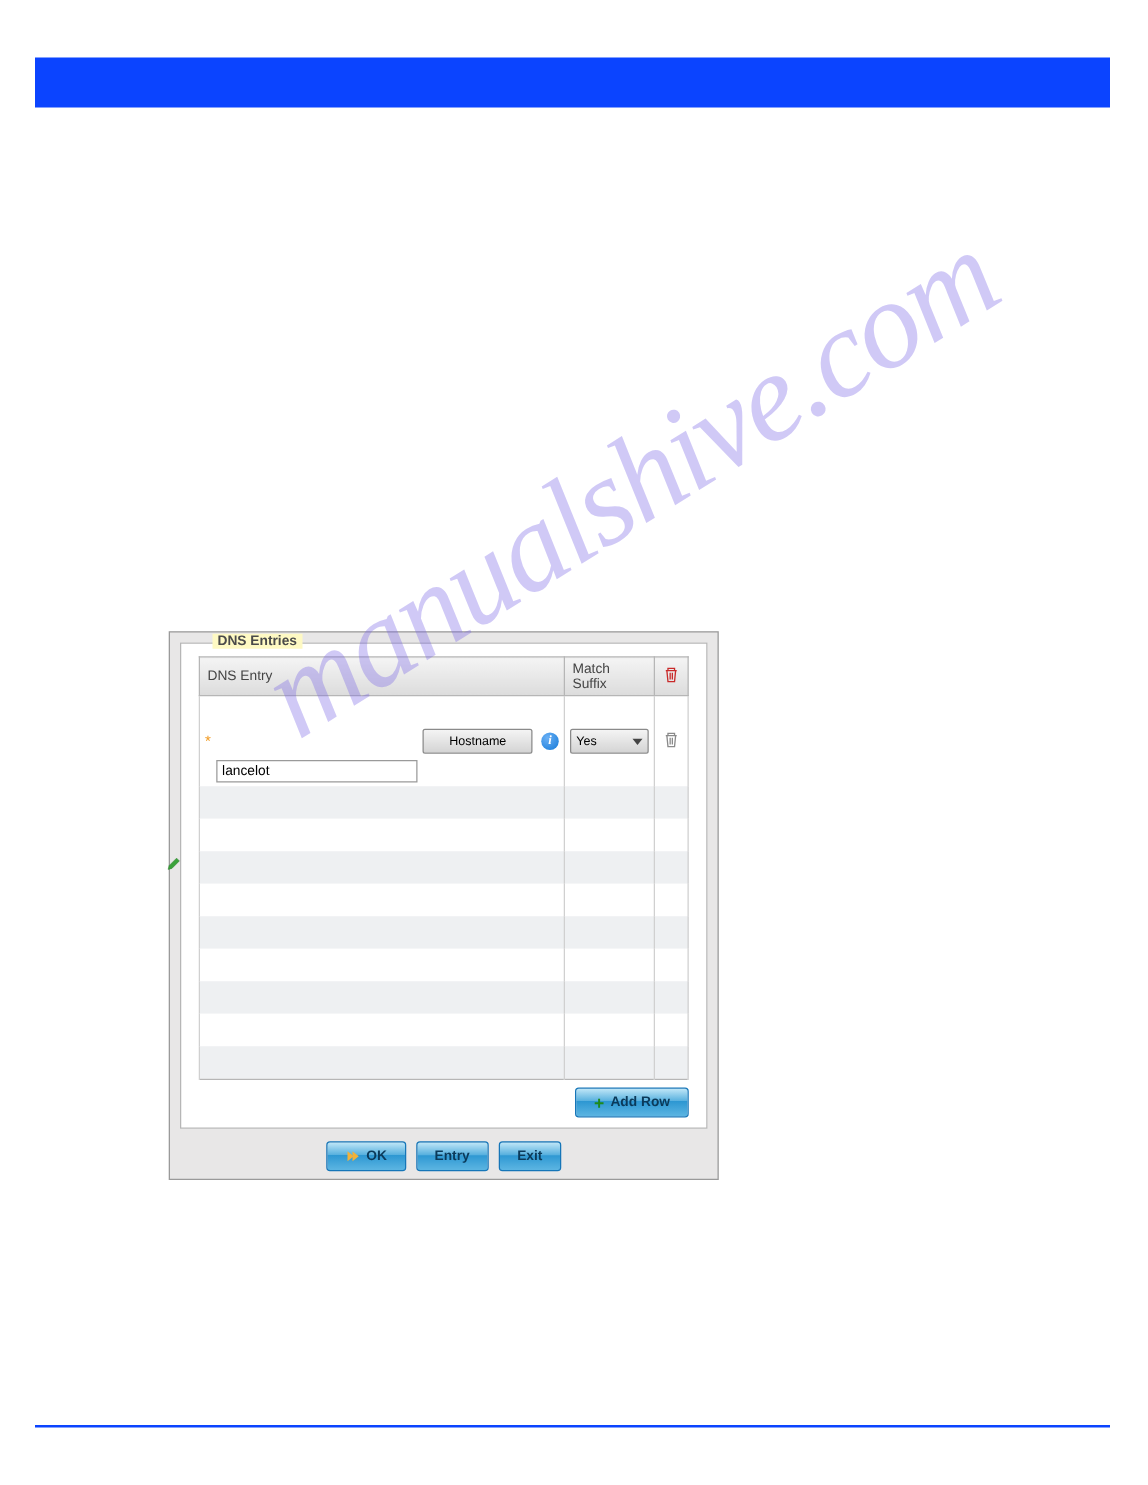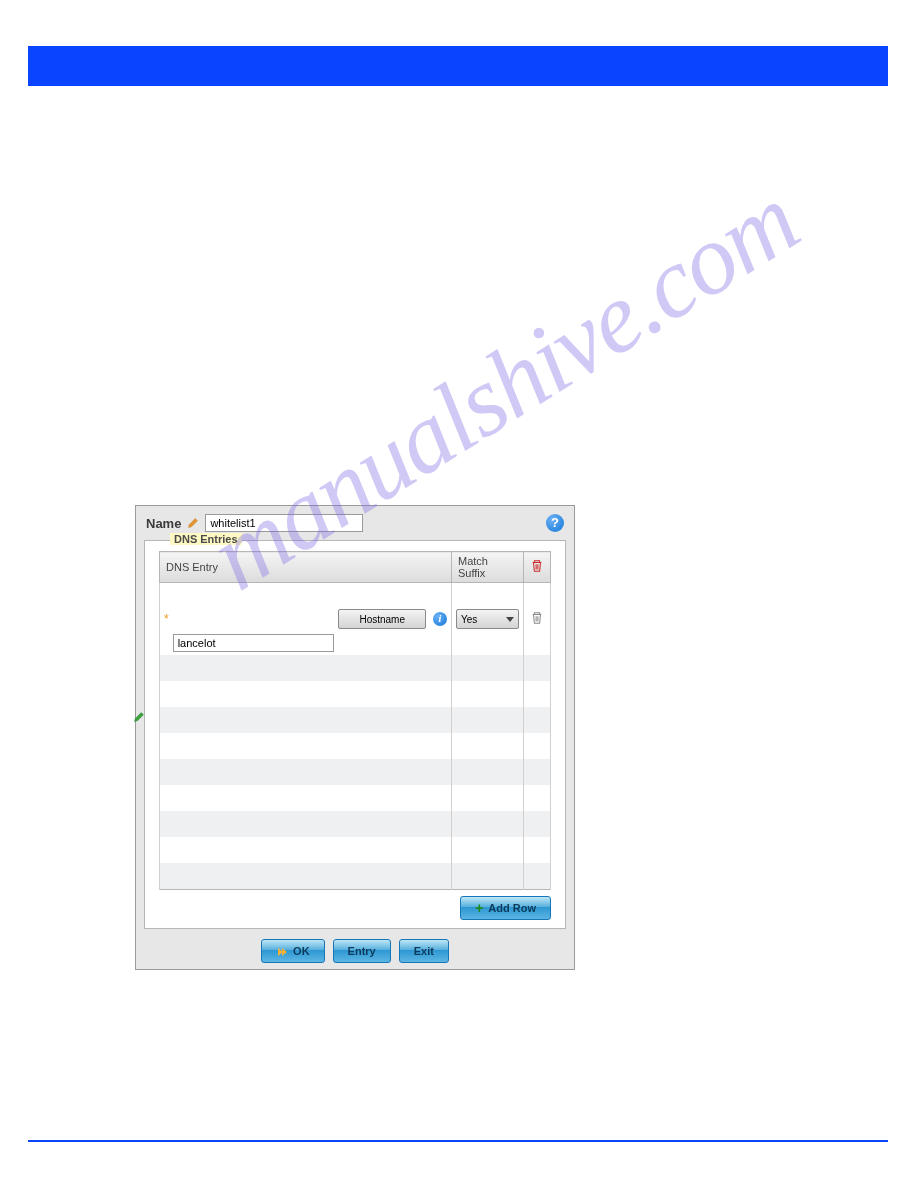--- a/index.html
+++ b/index.html
@@ -276,30 +276,20 @@
 </style>
 </head>
 <body>
 
 <div class="top-bar"></div>
 
 <div class="watermark">manualshive.com</div>
 
 <div class="panel">
 
-  <div class="name-row">
-    <span class="name-label">Name</span>
-    <span class="pencil-orange">
-      <svg class="pencil-svg" viewBox="0 0 16 16">
-          <path d="M2 14l1-4 8-8 3 3-8 8-4 1z" fill="#e4952f" stroke="#b76f12" stroke-width="0.5"></path>
-        </svg>
-    </span>
-    <input class="name-input" value="whitelist1" style="">
-    <span class="help-icon">?</span>
-  </div>
 
   <div class="fieldset">
     <div class="fieldset-legend">DNS Entries</div>
 
     <span class="side-pencil">
       <svg class="pencil-svg" viewBox="0 0 16 16">
           <path d="M2 14l1-4 8-8 3 3-8 8-4 1z" fill="#3aa23a" stroke="#267a26" stroke-width="0.5"></path>
         </svg>
     </span>
 

